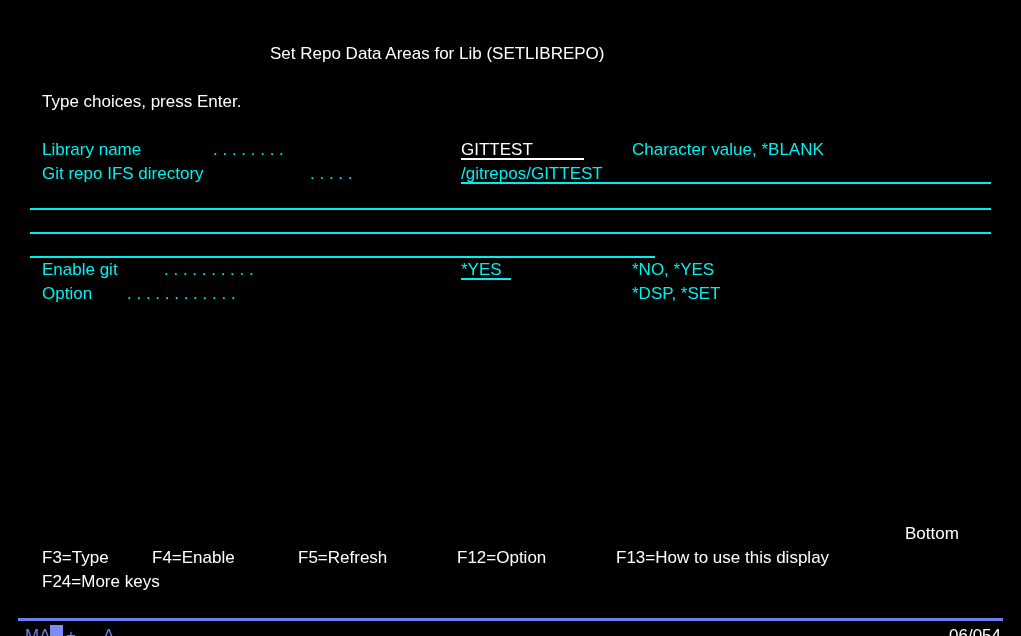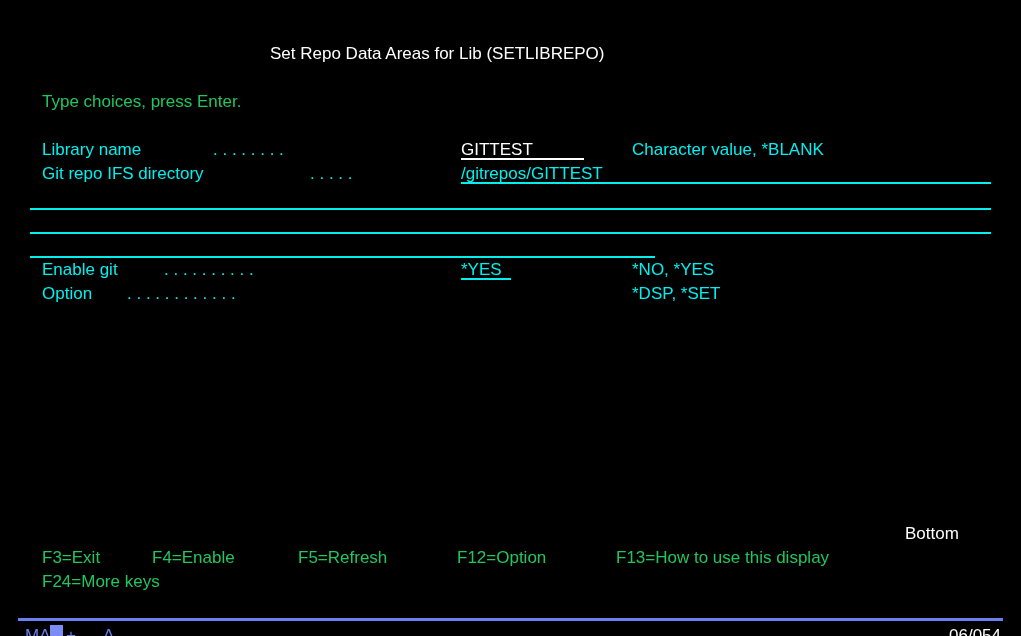--- a/index.html
+++ b/index.html
@@ -34,21 +34,21 @@
 
   .cell {
     position: absolute;
     white-space: pre;
     top: 0;
   }
 
   
   .c-white  { color: #ffffff; }
   .c-cyan   { color: #00f0f0; }
-  .c-blue   { color: #22c55e; }
+  .c-blue   { color: #ffffff; }
 
   
   .ul-white { border-bottom: 2px solid #ffffff; }
   .ul-cyan  { border-bottom: 2px solid #00f0f0; }
 
   .field {
     position: absolute;
     box-sizing: border-box;
     height: 22px;
     white-space: pre;
@@ -148,21 +148,21 @@
     <span class="cell c-cyan" style="left:42px;">Option</span>
     <span class="cell c-cyan" style="left:127px;">. . . . . . . . . . . .</span>
     <span class="cell c-cyan" style="left:632px;">*DSP, *SET</span>
   </div>
 
   <div class="row" style="top:494px;">
     <span class="cell c-white" style="left:905px;">Bottom</span>
   </div>
 
   <div class="row" style="top:518px;">
-    <span class="cell c-blue" style="left:42px;">F3=Exit</span>
+    <span class="cell c-blue" style="left:42px;">F3=Type</span>
     <span class="cell c-blue" style="left:152px;">F4=Enable</span>
     <span class="cell c-blue" style="left:298px;">F5=Refresh</span>
     <span class="cell c-blue" style="left:457px;">F12=Option</span>
     <span class="cell c-blue" style="left:616px;">F13=How to use this display</span>
   </div>
 
   <div class="row" style="top:542px;padding-left:44px;">
     <span class="cell c-blue" style="left:42px;">F24=More keys</span>
   </div>
 

